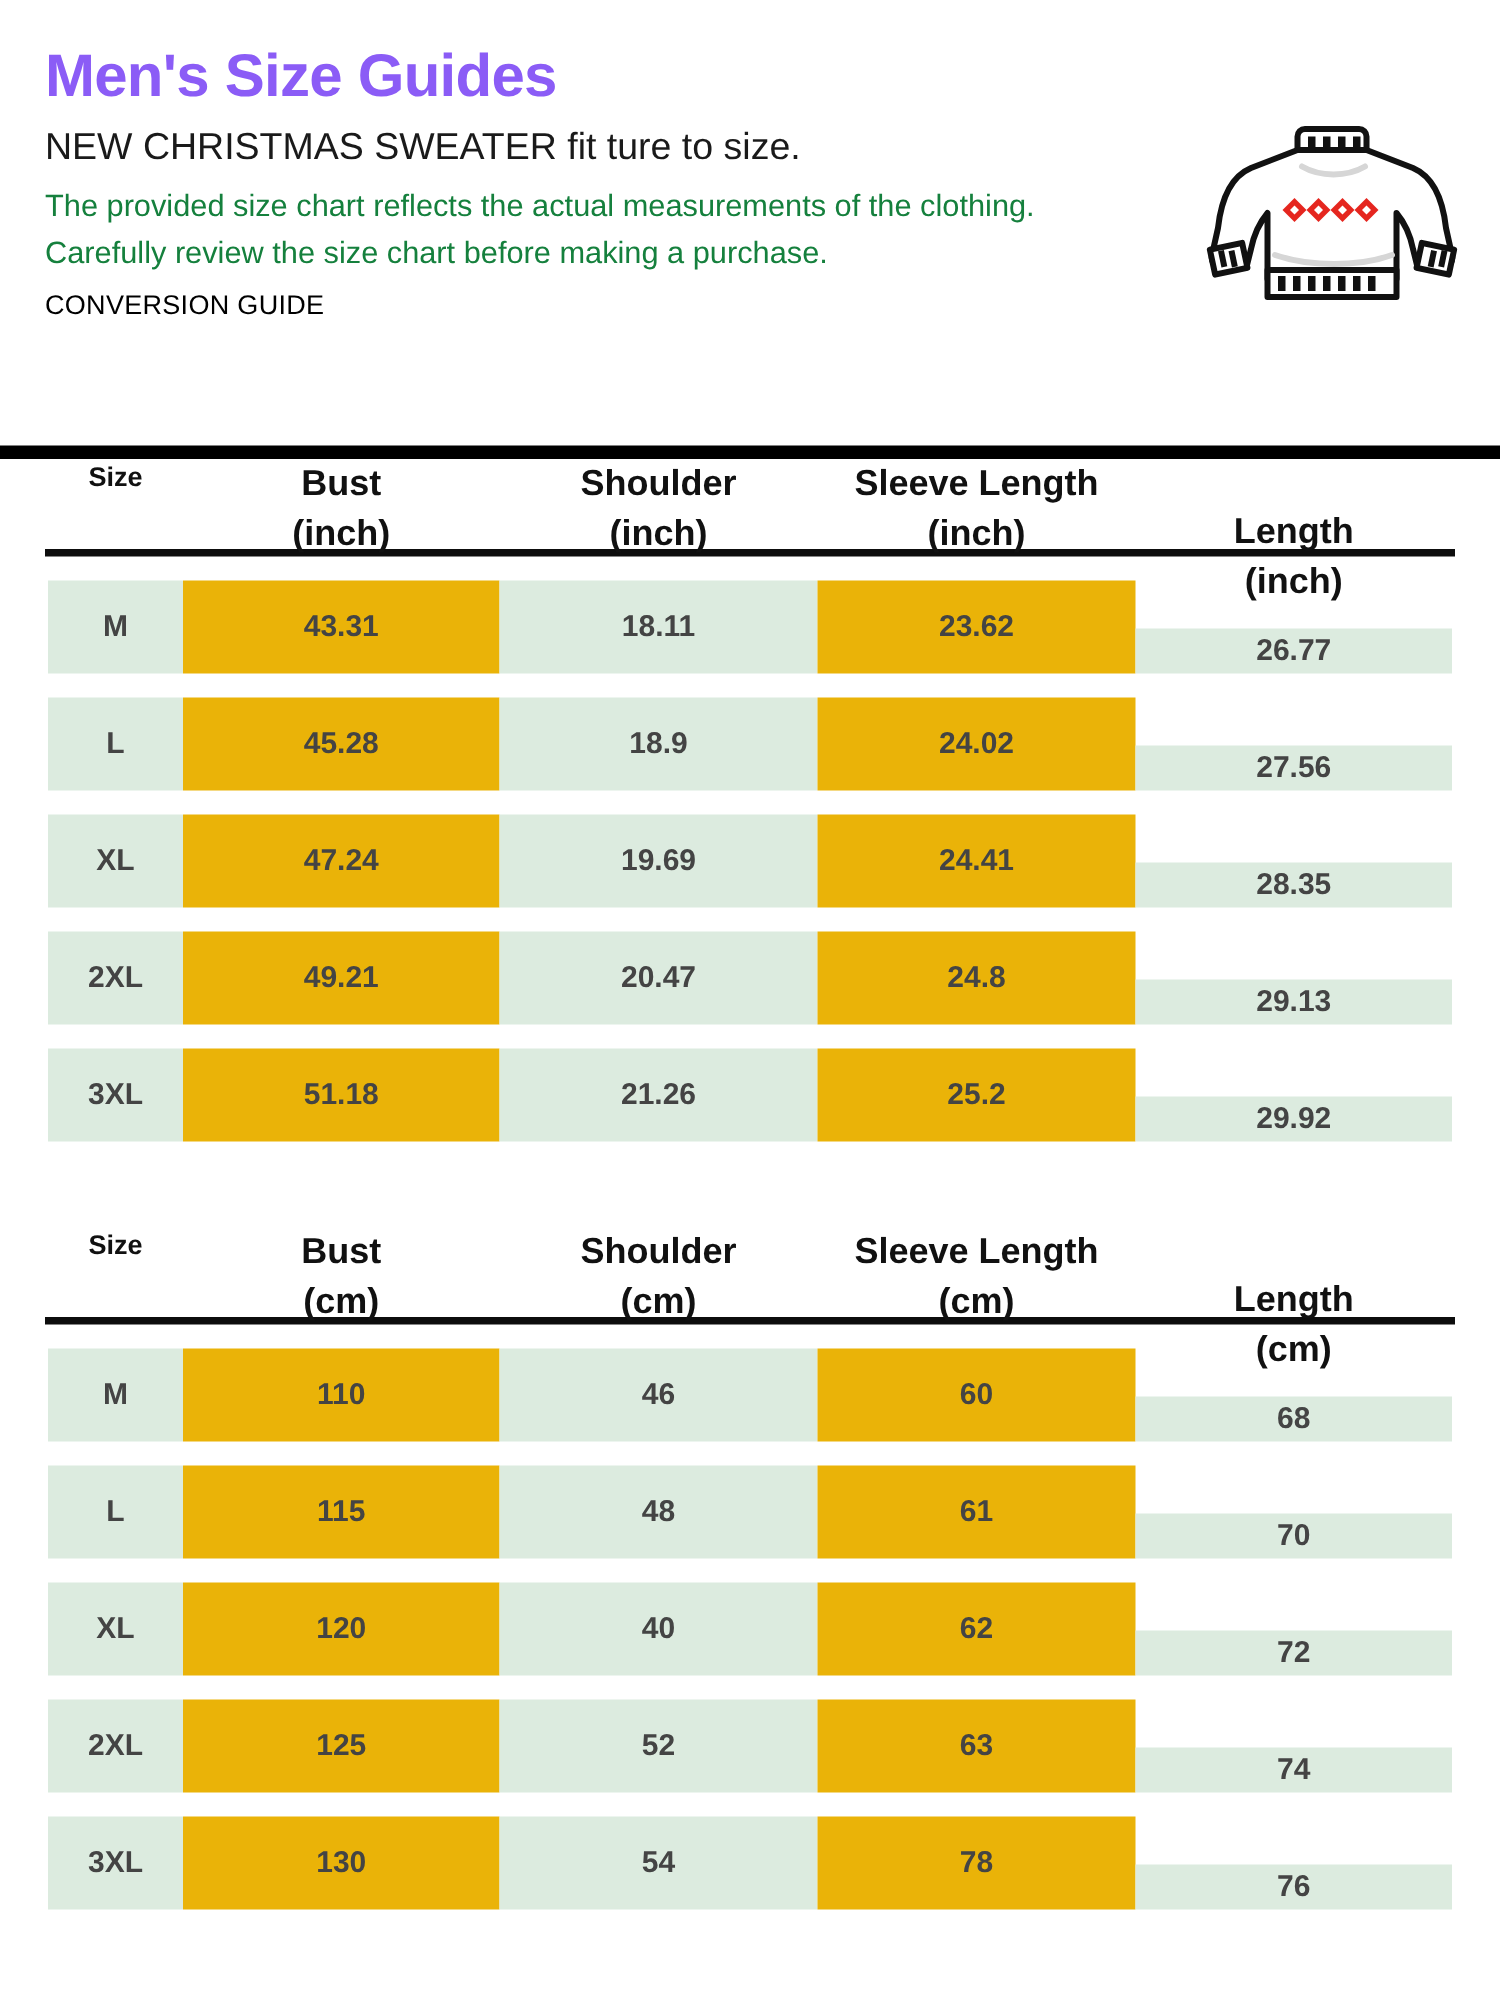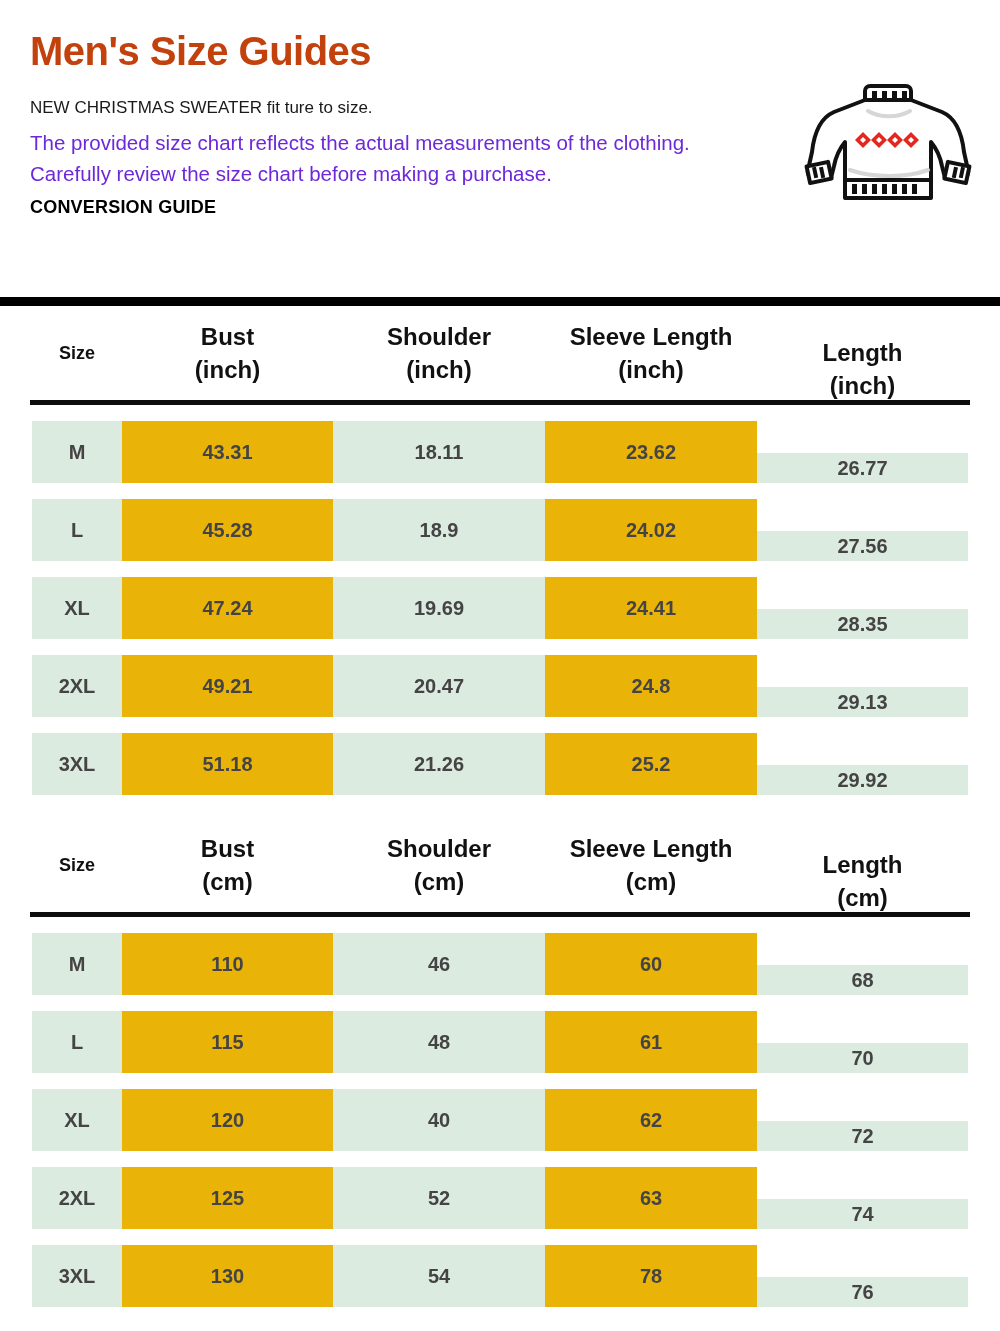--- a/index.html
+++ b/index.html
@@ -25,42 +25,42 @@
     position: relative;
     padding: 30px 30px 0 30px;
     height: 297px;
   }
 
   .page-title {
     font-size: 40px;
     font-weight: bold;
     letter-spacing: -0.5px;
     line-height: 1.05;
-    color: #c2410c;
-    margin-bottom: 24px;
+    color: #8b5cf6;
+    margin-bottom: 8px;
   }
 
   .subtitle {
-    font-size: 17px;
+    font-size: 25px;
     line-height: 1.45;
     color: #1a1a1a;
     margin-bottom: 6px;
   }
 
   .note {
     font-size: 20.5px;
     line-height: 1.52;
-    color: #6d28d9;
+    color: #15803d;
     max-width: 680px;
     margin-bottom: 8px;
   }
 
   .conversion-guide {
     font-size: 18px;
-    font-weight: bold;
+    font-weight: normal;
     letter-spacing: 0.2px;
     color: #000000;
     margin-top: 4px;
   }
 
   .sweater-wrap {
     position: absolute;
     right: 22px;
     top: 78px;
     width: 180px;
@@ -76,22 +76,22 @@
     background: #000000;
   }
 
   
   .table-block { position: absolute; left: 0; width: 1000px; }
   #inch-block { top: 306px; }
   #cm-block   { top: 818px; }
 
   .col-head {
     display: flex;
-    align-items: center;
-    height: 94px;
+    align-items: flex-start;
+    height: 60px;
     padding: 0 32px;
   }
 
   .col-head .cell {
     text-align: center;
     font-size: 24px;
     font-weight: bold;
     color: #111111;
     line-height: 1.38;
   }

